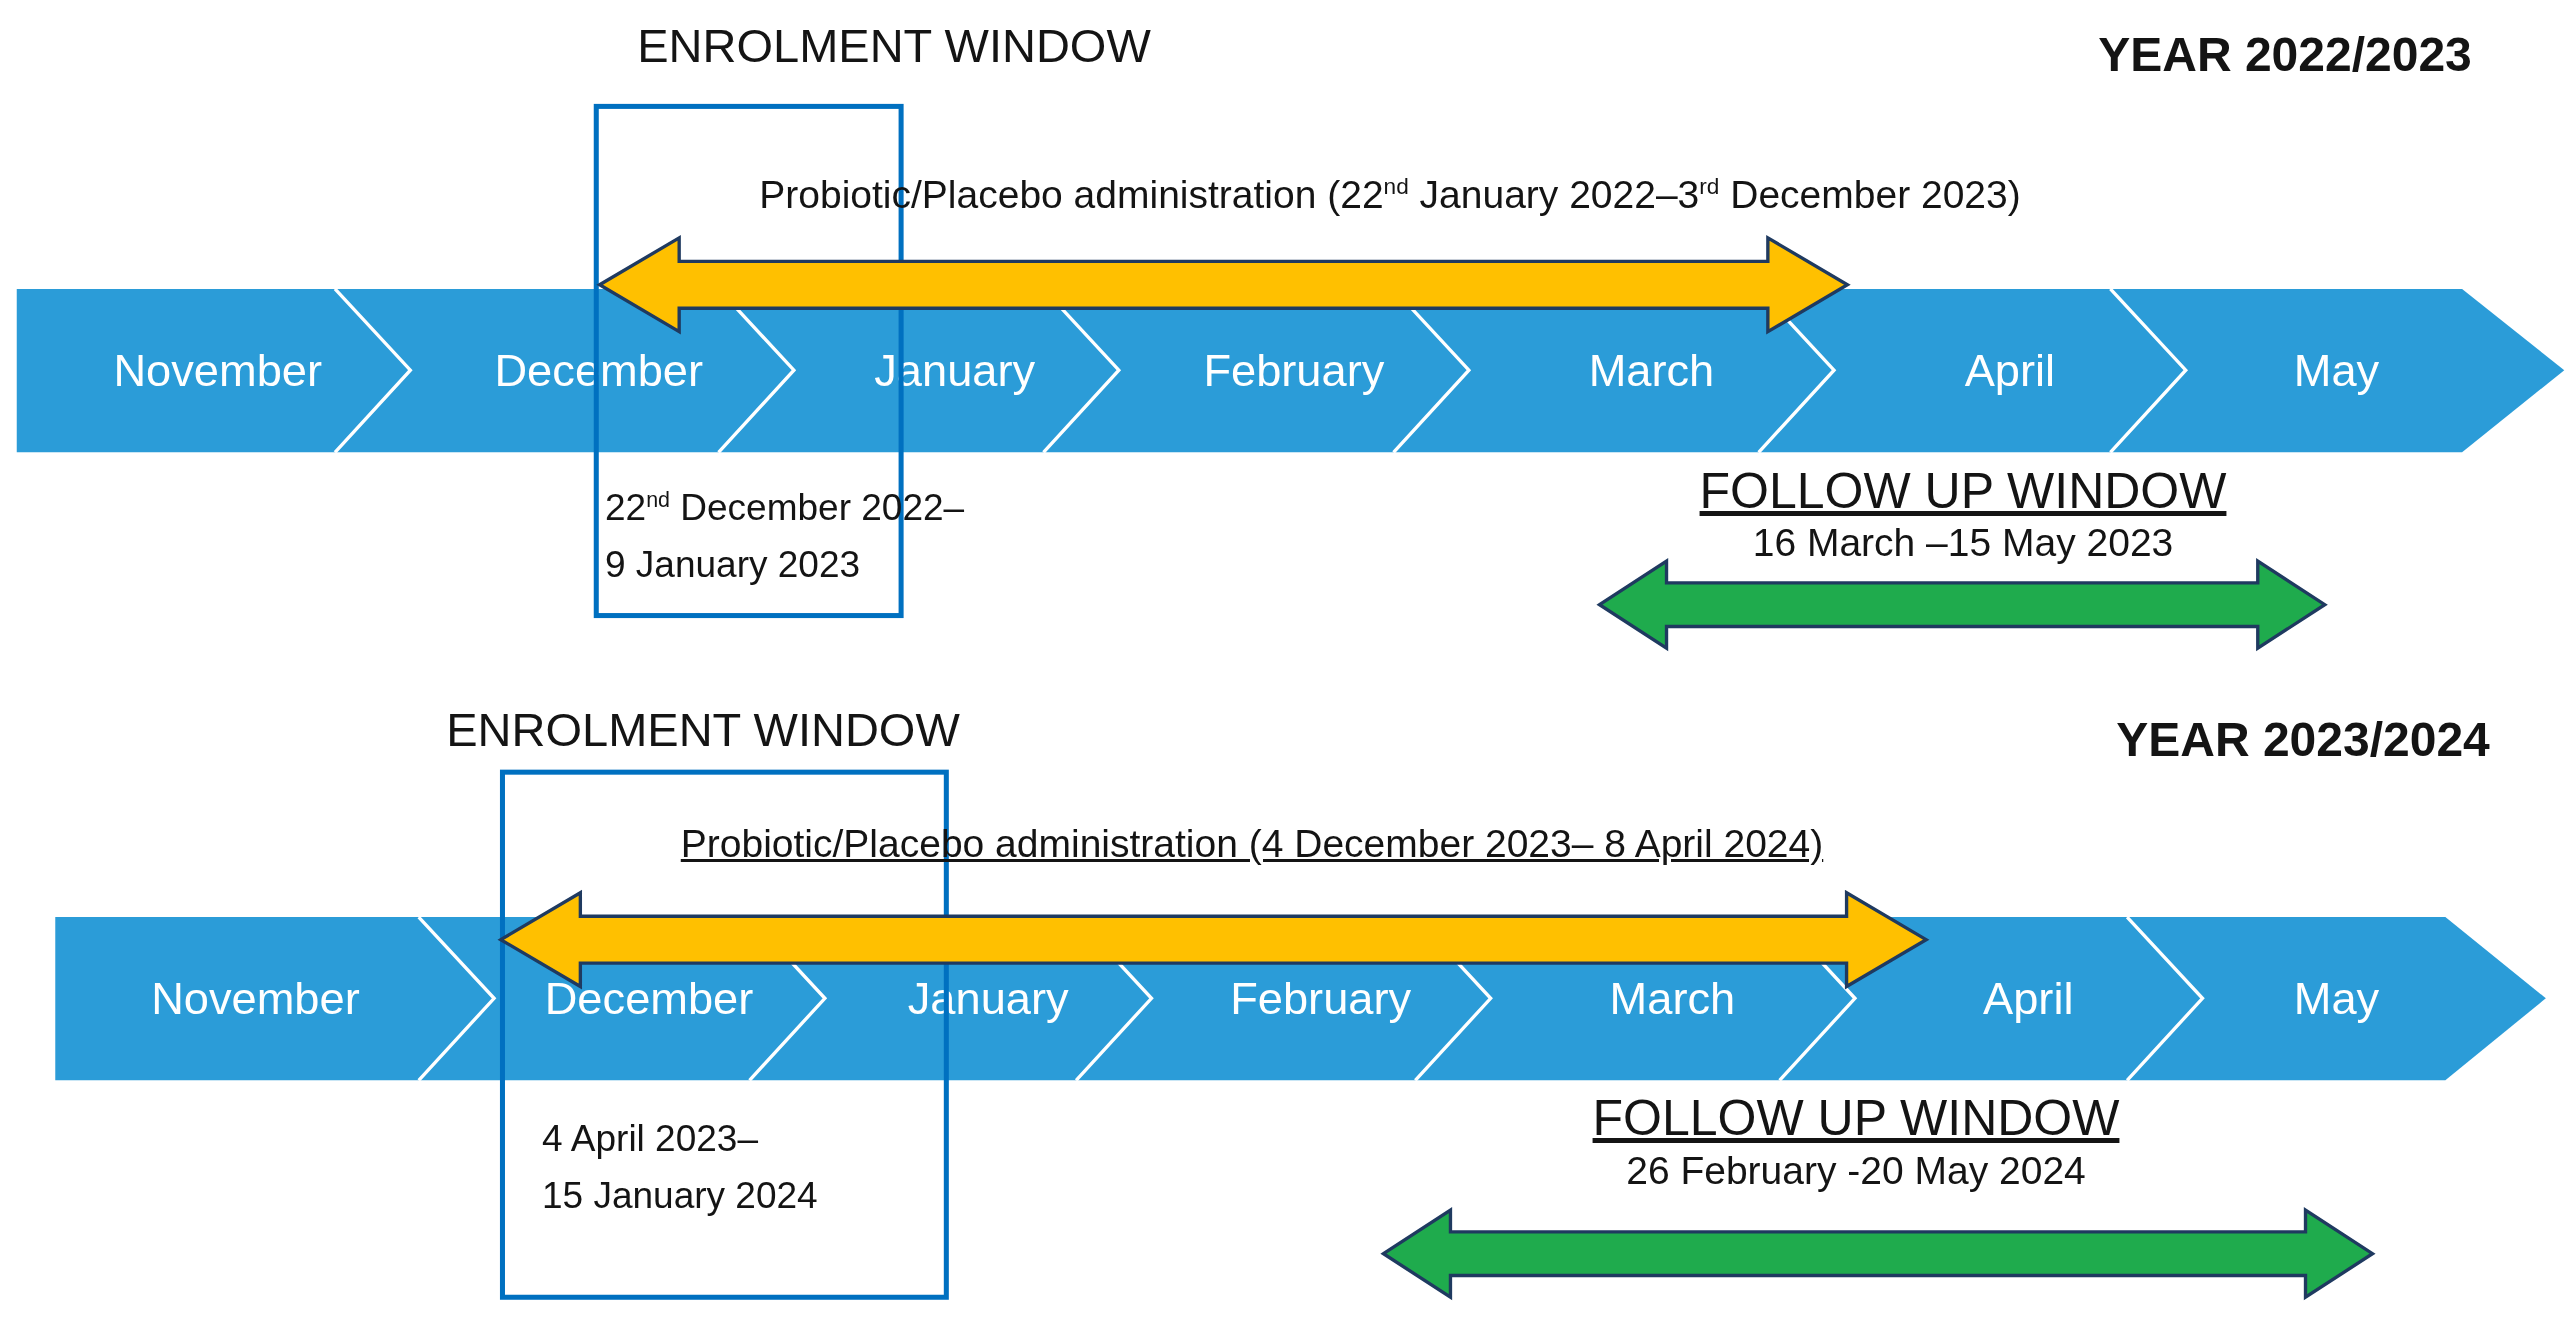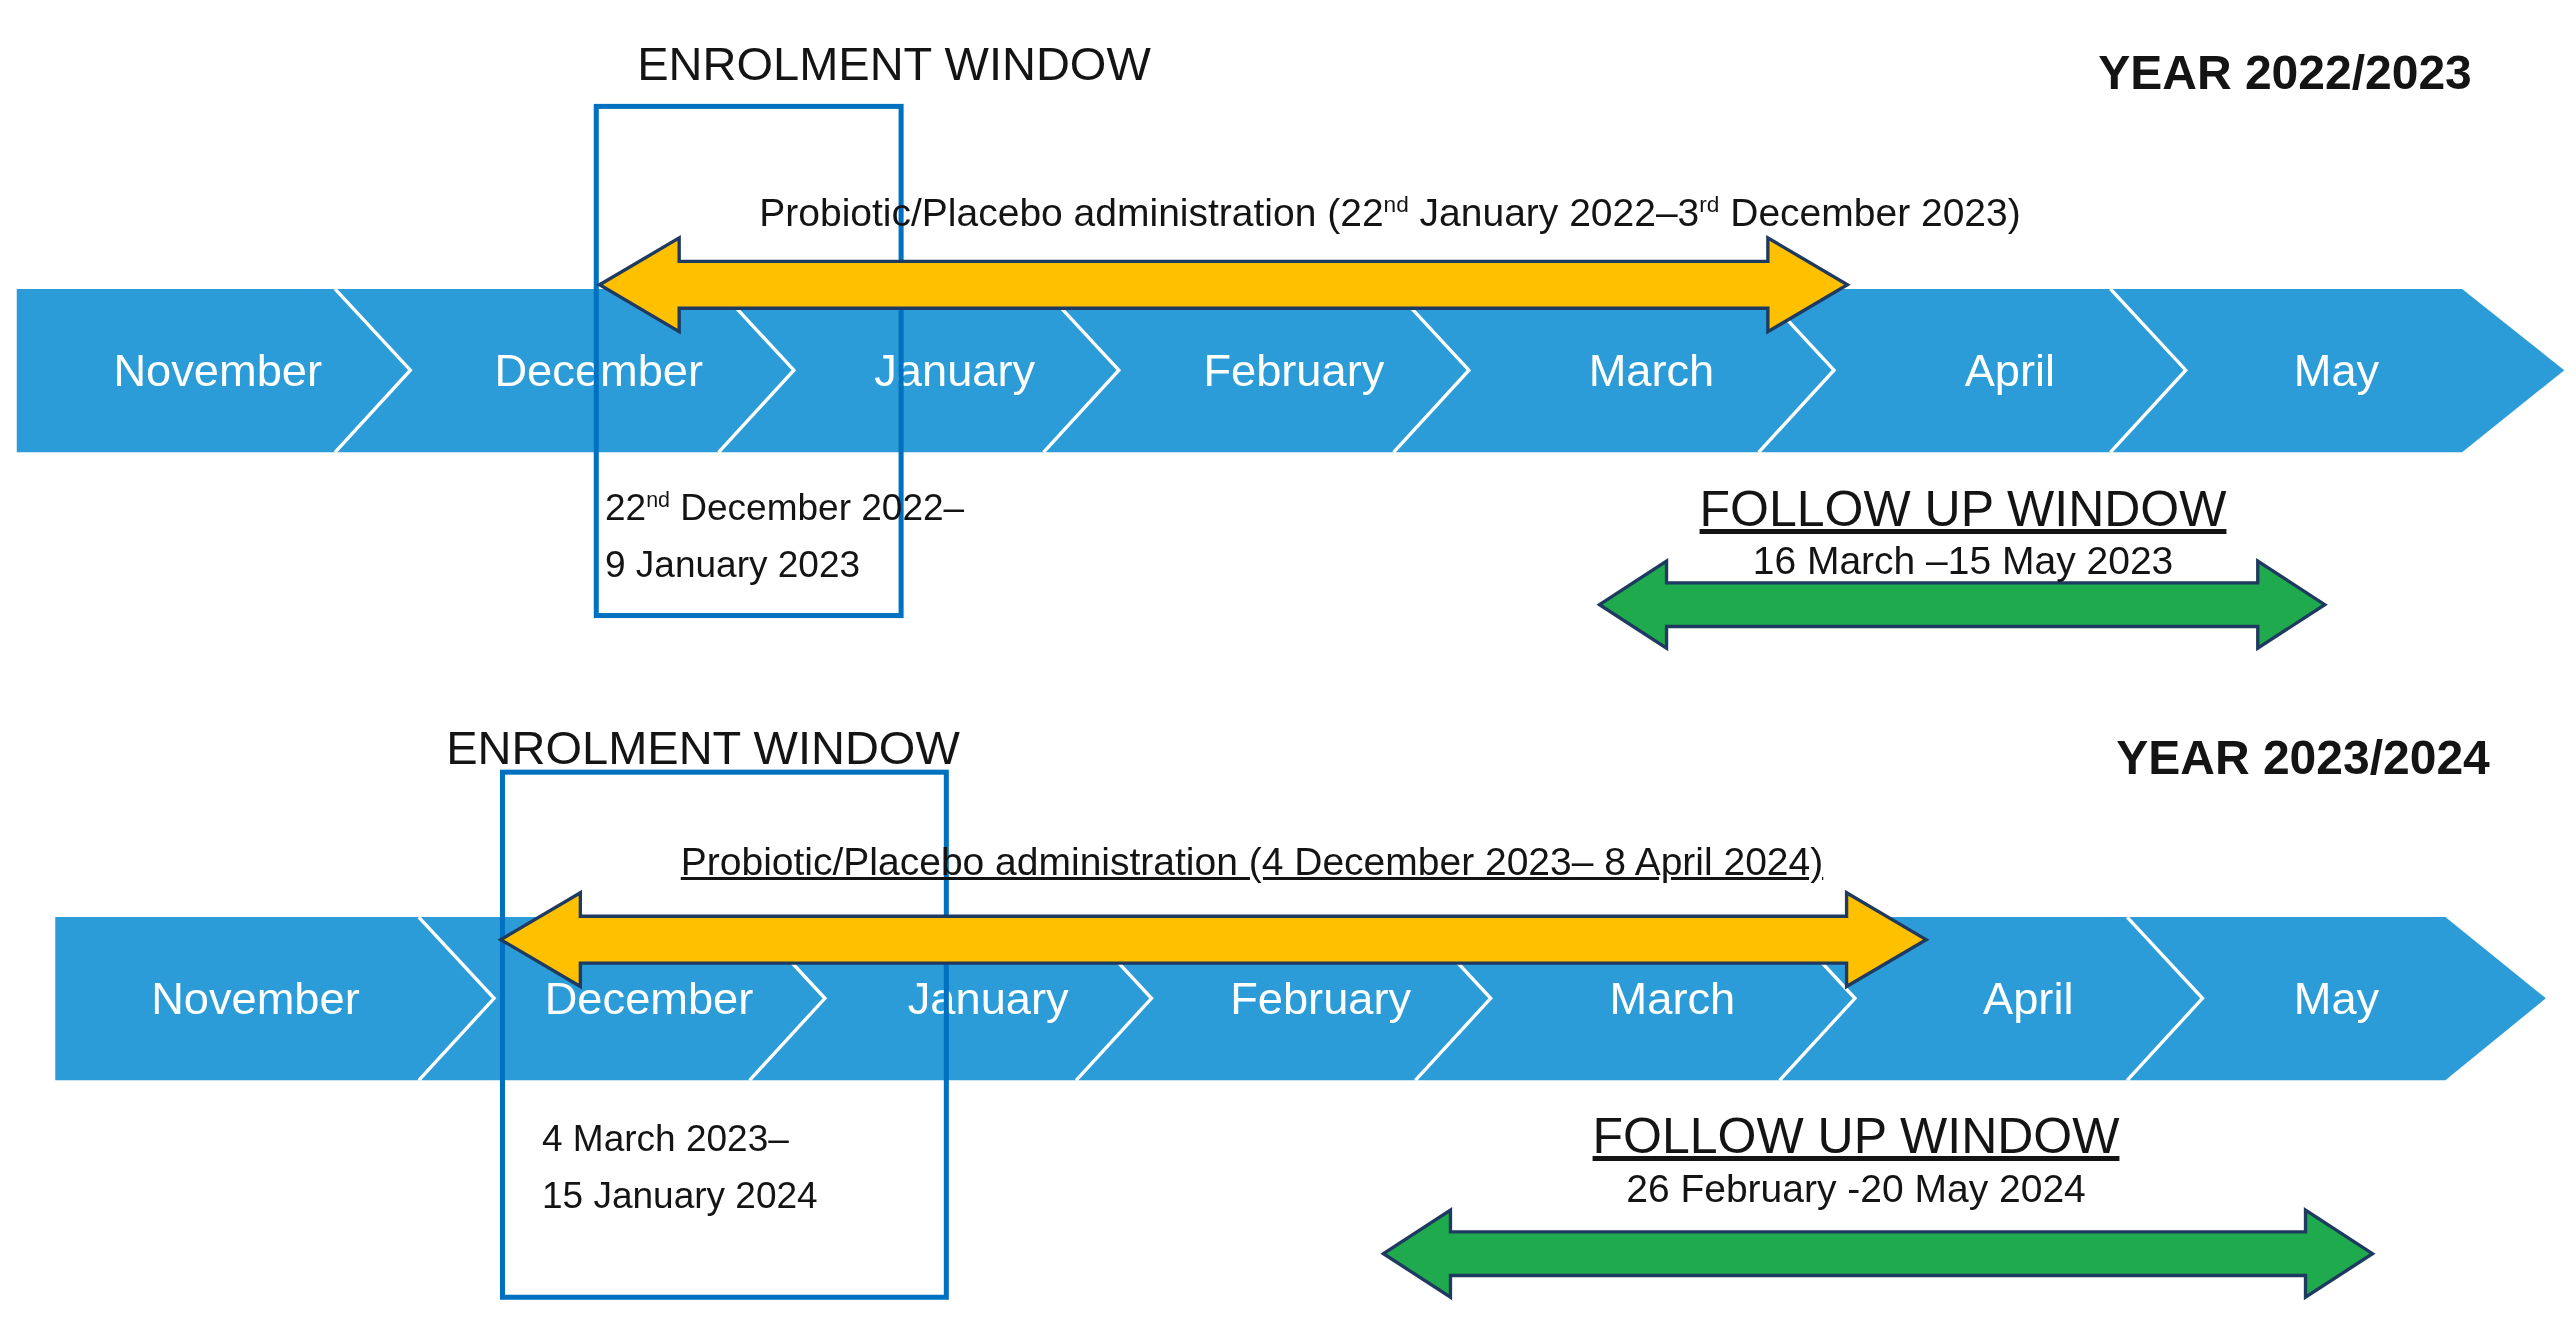--- a/index.html
+++ b/index.html
@@ -2,21 +2,21 @@
 <html style="font-size:13.4px"><head>
 <meta charset="utf-8">
 <style>
   * { margin:0; padding:0; box-sizing:border-box; }
   html,body { width:2576px; height:1340px; background:#ffffff;
               font-family:"Liberation Sans", sans-serif; }
   .canvas { position:absolute; left:0; top:0; width:2576px; height:1340px; overflow:hidden; }
   svg.layer { position:absolute; left:0; top:0; }
 
   .txt { position:absolute; color:#141414; white-space:nowrap; }
-  .center { transform:translateX(-50%); text-align:left;margin-top:18px; }
+  .center { transform:translateX(-50%); text-align:left; }
   .window-title { font-size:47px; letter-spacing:0; }
   .year-title   { font-size:48px; font-weight:bold; }
   .admin-label  { font-size:39px; }
   .box-dates    { font-size:37px; line-height:1.55; }
   .fu-title     { font-size:50px;text-decoration:underline; }
   .fu-range     { font-size:39px; }
   sup { font-size:58%; line-height:0; }
 
   .month-label { fill:#ffffff; font-size:54px; text-anchor:middle; }
   .chevron { fill:none; stroke:#ffffff; stroke-width:4; }
@@ -86,21 +86,21 @@
   <div class="txt fu-title center" style="left:1963px; top:462px;">FOLLOW UP WINDOW</div>
   <div class="txt fu-range center" style="left:1963px; top:521px;">16 March –15 May 2023</div>
 
   <div class="txt window-title center" style="left:703px; top:702px;">ENROLMENT WINDOW</div>
 
   <div class="txt year-title center" style="left:2303px; top:712px;">YEAR 2023/2024</div>
 
   <div class="txt admin-label center" style="left:1252px; top:822px;text-decoration:underline;"><span>Probiotic/Placebo administration (4 December 2023– 8 April 2024)</span><sup></sup><span></span><sup></sup><span></span></div>
 
   <div class="txt box-dates" style="left:542px; top:1110px;">
-    <div><span>4 March 2023–</span><sup></sup><span></span></div>
+    <div><span>4 April 2023–</span><sup></sup><span></span></div>
     <div>15 January 2024</div>
   </div>
 
   <div class="txt fu-title center" style="left:1856px; top:1089px;">FOLLOW UP WINDOW</div>
   <div class="txt fu-range center" style="left:1856px; top:1149px;">26 February -20 May 2024</div>
 
 </div>
 
 
 </body></html>

